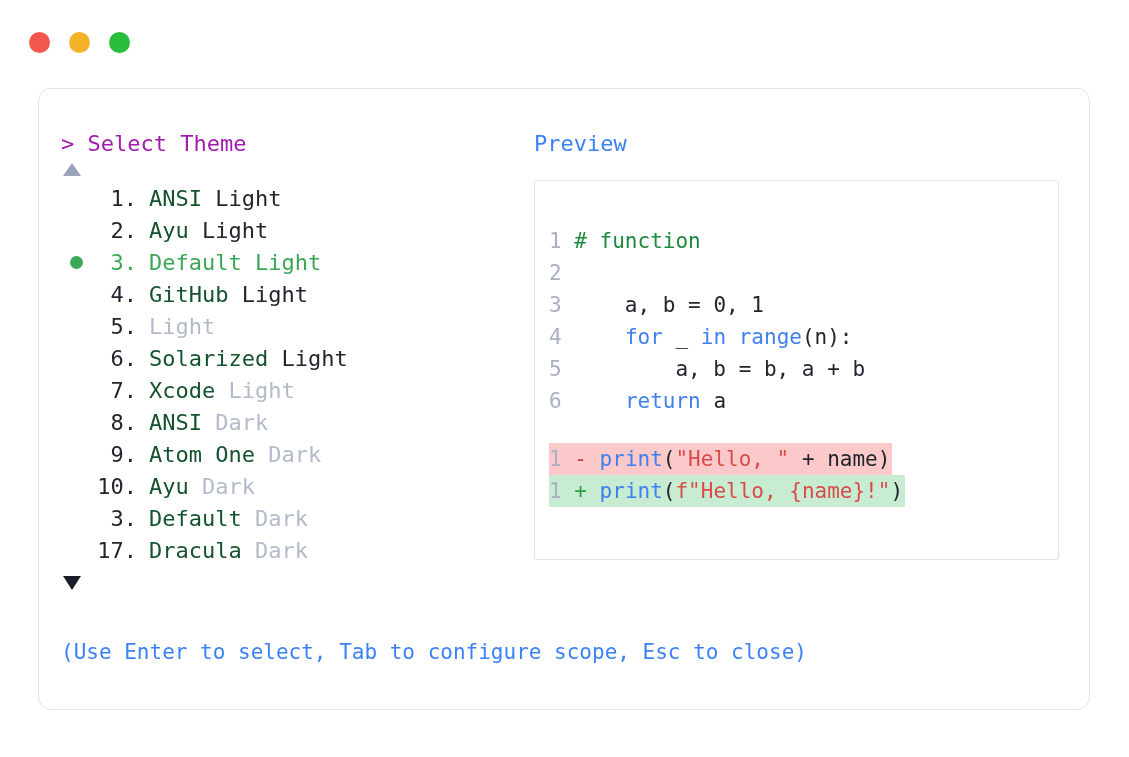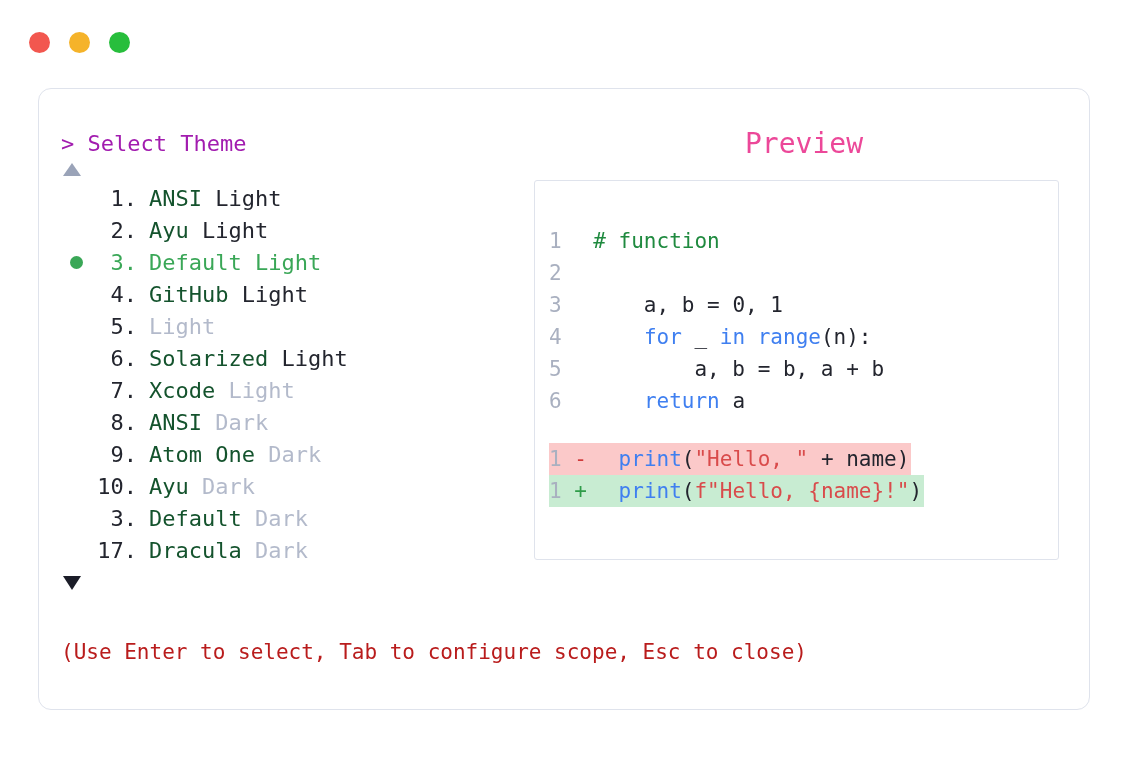--- a/index.html
+++ b/index.html
@@ -120,38 +120,37 @@
     border-right: 9px solid transparent;
     border-top: 14px solid #1b1d28;
   }
 
   
   #footer-hint {
     position: absolute;
     left: 22px;
     top: 551px;
     font-size: 21px;
-    color: #b91c1c;
+    color: #3b82f6;
     white-space: pre;
   }
 
   
   #preview-column {
     position: absolute;
     left: 495px;
     top: 40px;
     width: 540px;
   }
   #preview-title {
-    font-size: 28px;
-    color: #ec4899;
+    font-size: 22px;
+    color: #3b82f6;
     height: 30px;
     line-height: 30px;
     white-space: pre;
-    text-align: center;
   }
   #preview-box {
     margin-top: 21px;
     width: 525px;
     height: 380px;
     box-sizing: border-box;
     background: #ffffff;
     border: 1.5px solid #dfe3ec;
     border-radius: 3px;
     position: relative;
@@ -169,21 +168,21 @@
     white-space: pre;
     height: 32px;
     display: flex;
     align-items: center;
     width: fit-content;
   }
   .gutter {
     color: #a9b0c0;
     flex: 0 0 auto;
   }
-  .code-text { flex: 0 0 auto; margin-left: 19px; }
+  .code-text { flex: 0 0 auto; }
 
   .blank-line { height: 26px; }
 
   .diff-line {
     white-space: pre;
     height: 32px;
     display: flex;
     align-items: center;
     width: fit-content;
     padding-right: 2px;

